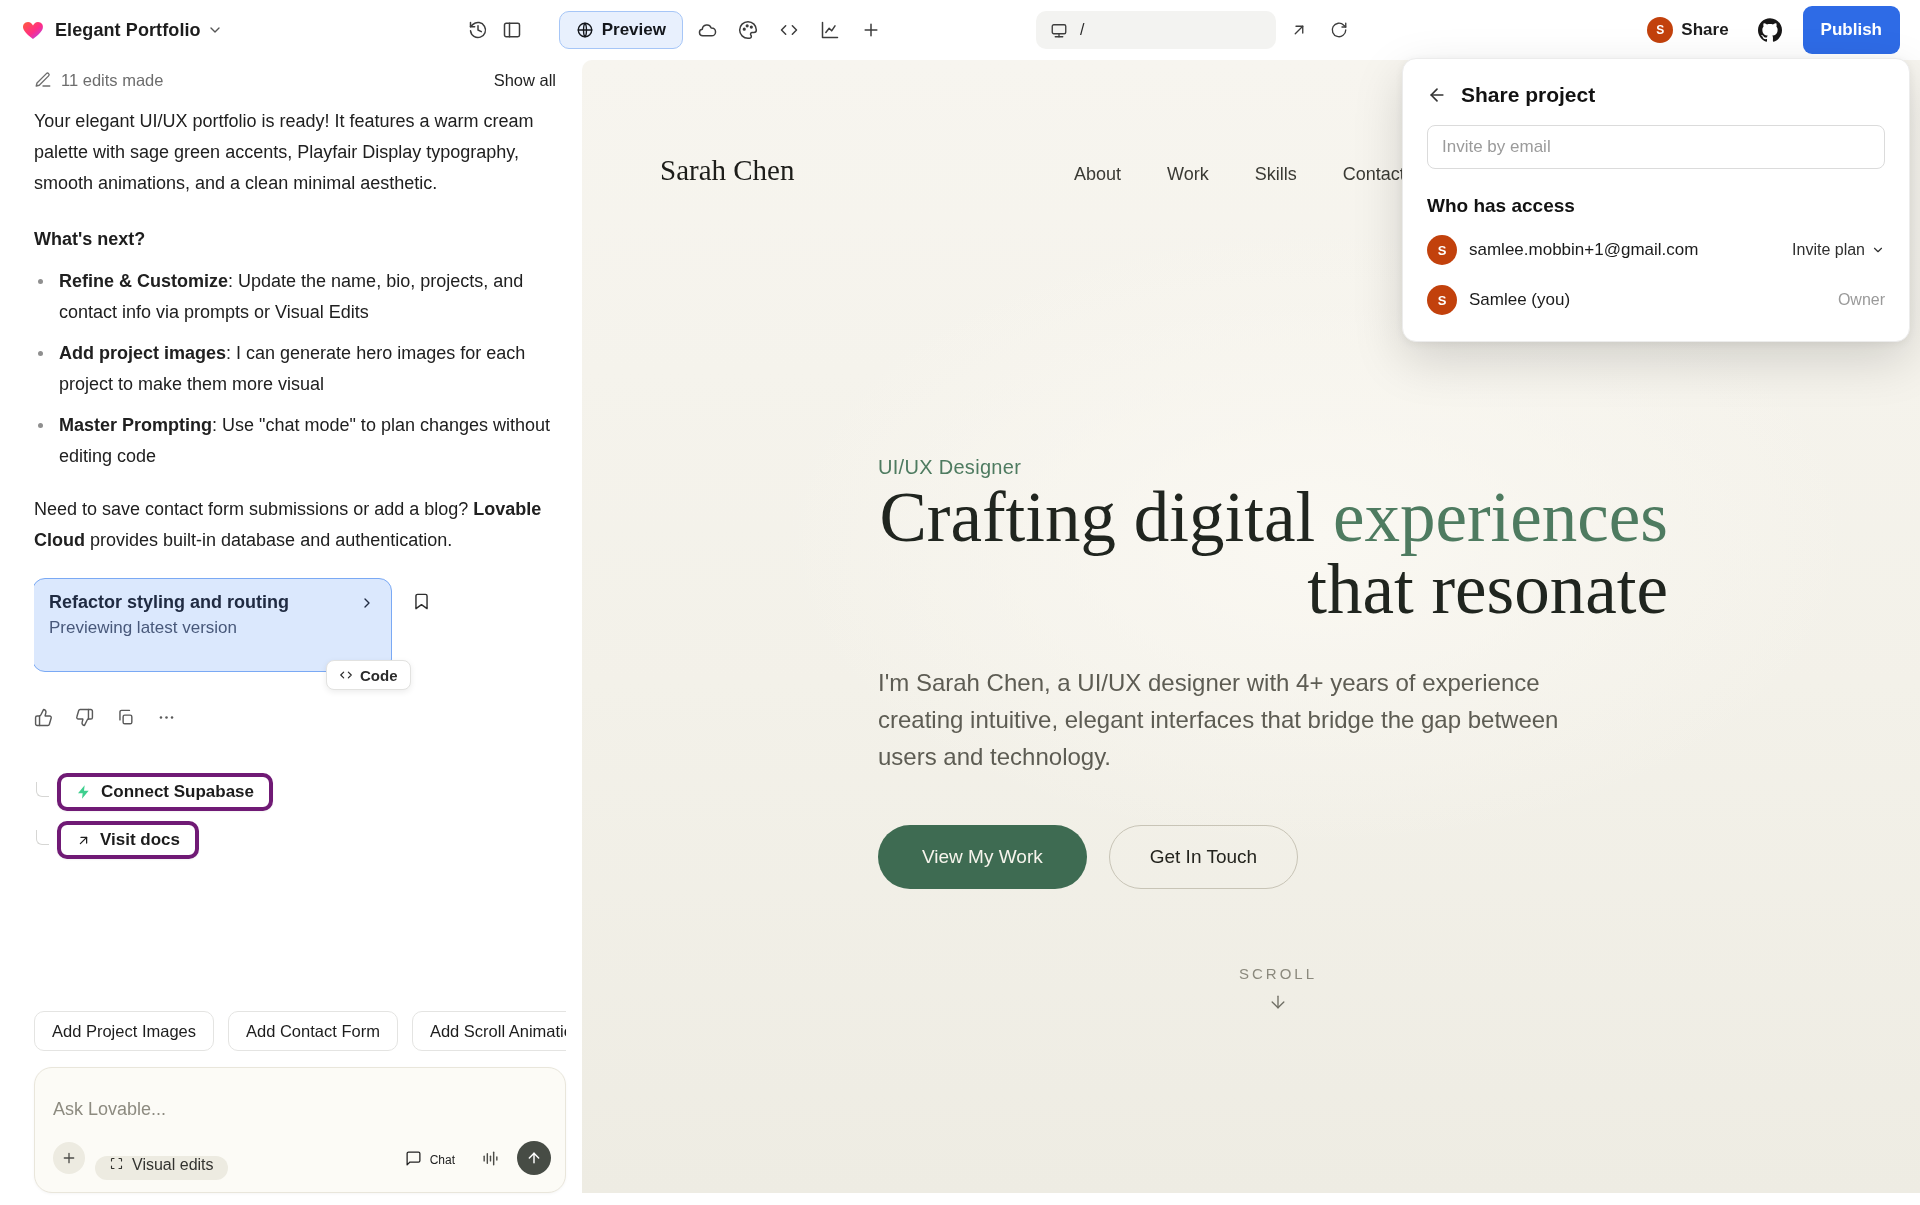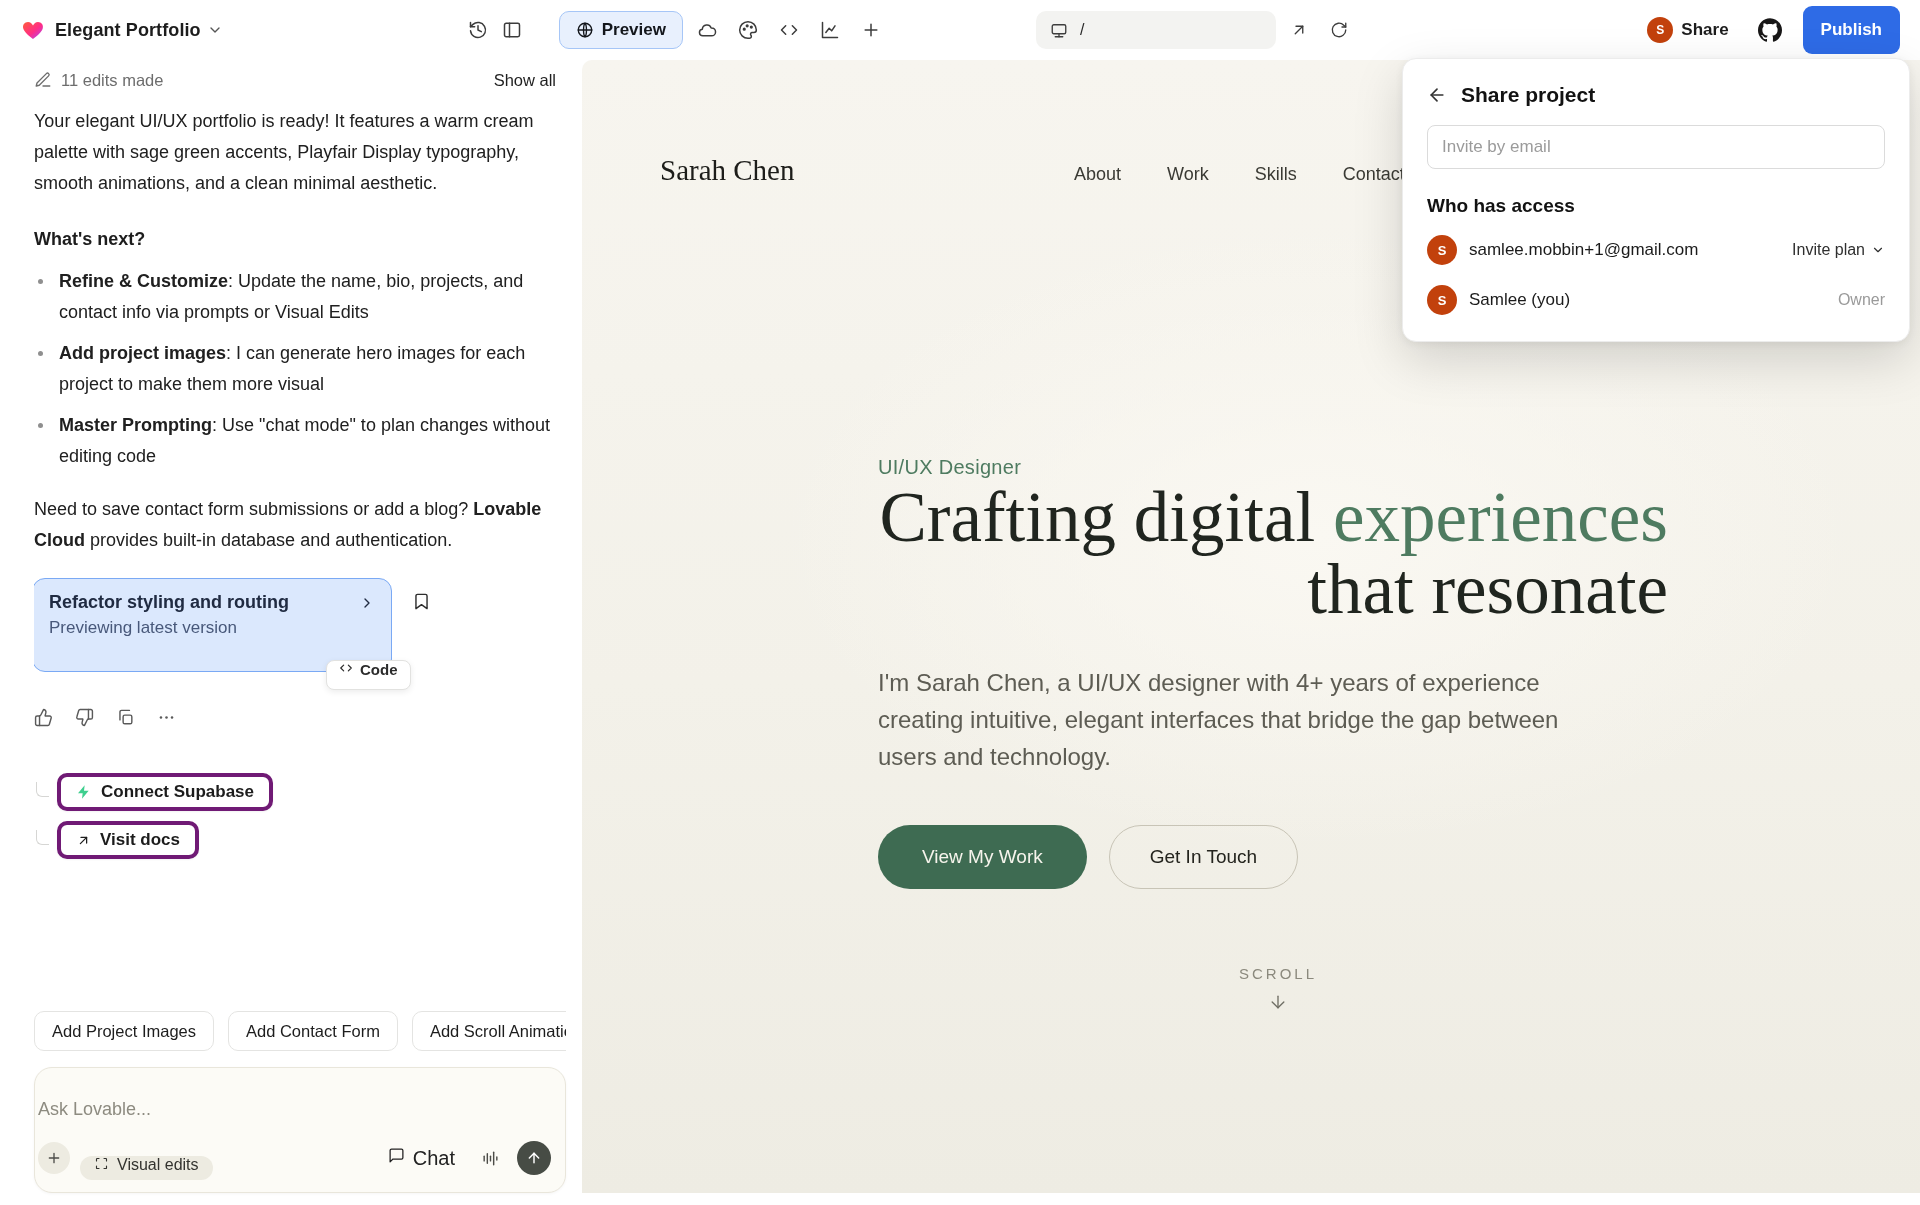--- a/index.html
+++ b/index.html
@@ -52,21 +52,21 @@
   b { font-weight:700; }
 
   .version-wrap { position:relative; margin-top:22px; height:94px; flex:none; }
   .version-card { position:absolute; left:-2px; top:0; width:360px; height:94px;
     background:#dbe8fd; border:1.5px solid #7aa9f4; border-radius:13px; padding:13px 16px; }
   .vc-title-row { display:flex; align-items:center; justify-content:space-between;
     color:#202b42; }
   .vc-title { font-size:18px; font-weight:600; }
   .vc-sub { margin-top:5px; font-size:17px; color:#48587a; }
   .bookmark-btn { position:absolute; left:378px; top:14px; color:#2e2e2e; }
-  .code-chip { position:absolute; left:292px; top:82px; display:flex; align-items:flex-start; gap:7px;
+  .code-chip { position:absolute; left:292px; top:82px; display:flex; align-items:center; gap:7px;
     height:30px; padding:0 12px; background:#fff; border:1px solid #e2e2e0; border-radius:8px;
     font-size:15px; font-weight:600; color:#2b2b2b; box-shadow:0 2px 6px rgba(0,0,0,.08); }
 
   .feedback-row { margin-top:36px; display:flex; align-items:center; gap:22px; color:#5a5a5a; flex:none; }
   .feedback-row button { color:#5a5a5a; }
 
   .connect-row { display:flex; align-items:flex-end; flex:none; }
   .connect-row.first { margin-top:46px; }
   .connect-row + .connect-row { margin-top:10px; }
   .connector { width:13px; height:15px; border-left:1.5px solid #d6d6d4; border-bottom:1.5px solid #d6d6d4;
@@ -74,29 +74,29 @@
   .mini-btn { display:flex; align-items:center; gap:9px; height:38px; padding:0 15px;
     background:#fff; border:4px solid #701a75; border-radius:10px; font-size:17px; font-weight:600;
     color:#1c1c1c; box-shadow:0 1px 2px rgba(0,0,0,.05); }
 
   .spacer { flex:1 1 auto; }
   .chips-row { display:flex; gap:14px; overflow:hidden; flex:none; margin-bottom:16px; }
   .chip { flex:none; height:40px; padding:0 17px; background:#fff; border:1px solid #e4e4e2;
     border-radius:10px; font-size:16.5px; color:#1d1d1d; white-space:nowrap; display:flex; align-items:center; }
 
   .composer { flex:none; height:126px; background:#fcfbf6; border:1px solid #e9e6db; border-radius:18px;
-    padding:14px 14px 12px 3px; display:flex; flex-direction:column; box-shadow:0 1px 3px rgba(0,0,0,.04); }
+    padding:14px 14px 12px 18px; display:flex; flex-direction:column; box-shadow:0 1px 3px rgba(0,0,0,.04); }
   .composer-input { flex:1; border:none; background:transparent; font-size:18px; color:#333; }
   .composer-input::placeholder { color:#8d8b80; }
   .composer-bottom { display:flex; align-items:center; gap:10px; }
   .round-sm { width:32px; height:32px; border-radius:50%; background:#edebe1; color:#4c4c48;
     display:flex; align-items:center; justify-content:center; }
   .ve-pill { display:flex; align-items:flex-start; gap:8px; height:24px; padding:0 14px; border-radius:999px;
     background:#edebe1; font-size:16px; color:#33332f;margin-top:20px; }
-  .ghost-chat { display:flex; align-items:flex-start; gap:8px; font-size:20px; color:#222; padding:6px 8px;
+  .ghost-chat { display:flex; align-items:flex-end; gap:8px; font-size:12px; color:#222; padding:6px 8px;
     border-radius:8px; }
   .audio-btn { color:#4c4c48; }
   .send-btn { width:34px; height:34px; border-radius:50%; background:#474c45; color:#fff;
     display:flex; align-items:center; justify-content:center; }
 
   
   .preview { position:absolute; top:60px; left:582px; right:0; bottom:12px;
     background:
       radial-gradient(900px 520px at 55% 42%, #faf8f2 0%, rgba(250,248,242,0) 60%),
       linear-gradient(180deg,#f7f5ef 0%, #f3f1e9 55%, #eeece3 100%);

